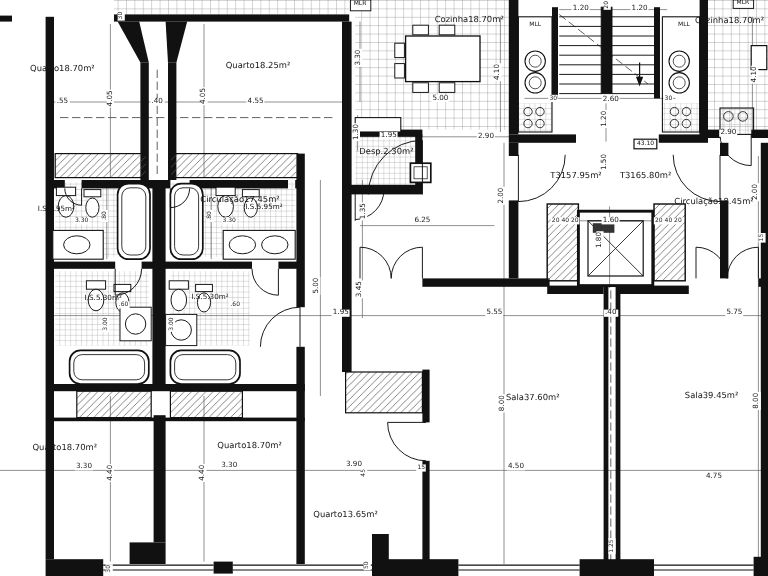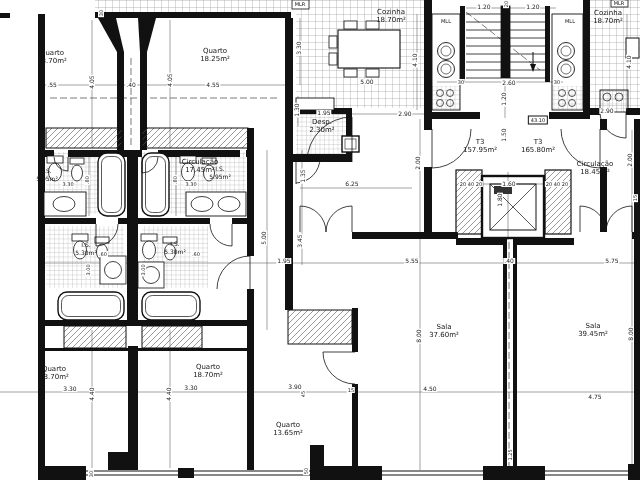--- a/index.html
+++ b/index.html
@@ -1,19 +1,19 @@
 <!DOCTYPE html>
 <html><head>
 <meta charset="utf-8">
 <style>
   html,body{margin:0;padding:0;background:#fff;}
   #plan{position:relative;width:640px;height:480px;background:#fff;overflow:hidden;
         font-family:"DejaVu Sans",sans-serif;color:#111;}
   #plan svg{position:absolute;left:0;top:0;}
-  .rm{position:absolute;transform:translate(-50%,-50%);display:flex;flex-direction:column;
+  .rm{position:absolute;transform:translate(-50%,-50%);display:flex;flex-direction:row;
       align-items:center;text-align:center;font-size:7px;line-height:8px;color:#161616;
       white-space:nowrap;z-index:5;}
   .d{position:absolute;transform:translate(-50%,-50%);font-size:6px;line-height:6px;
      color:#222;background:#fff;padding:0 1px;white-space:nowrap;z-index:4;}
   .d.r{transform:translate(-50%,-50%) rotate(-90deg);}
   .d.s{font-size:5px;}
   .sl{position:absolute;transform:translate(-50%,-50%);font-size:5px;line-height:5px;
       color:#111;background:#fff;white-space:nowrap;z-index:6;}
   .sl.bx{border:0.8px solid #111;padding:1px 2px;}
 </style>

